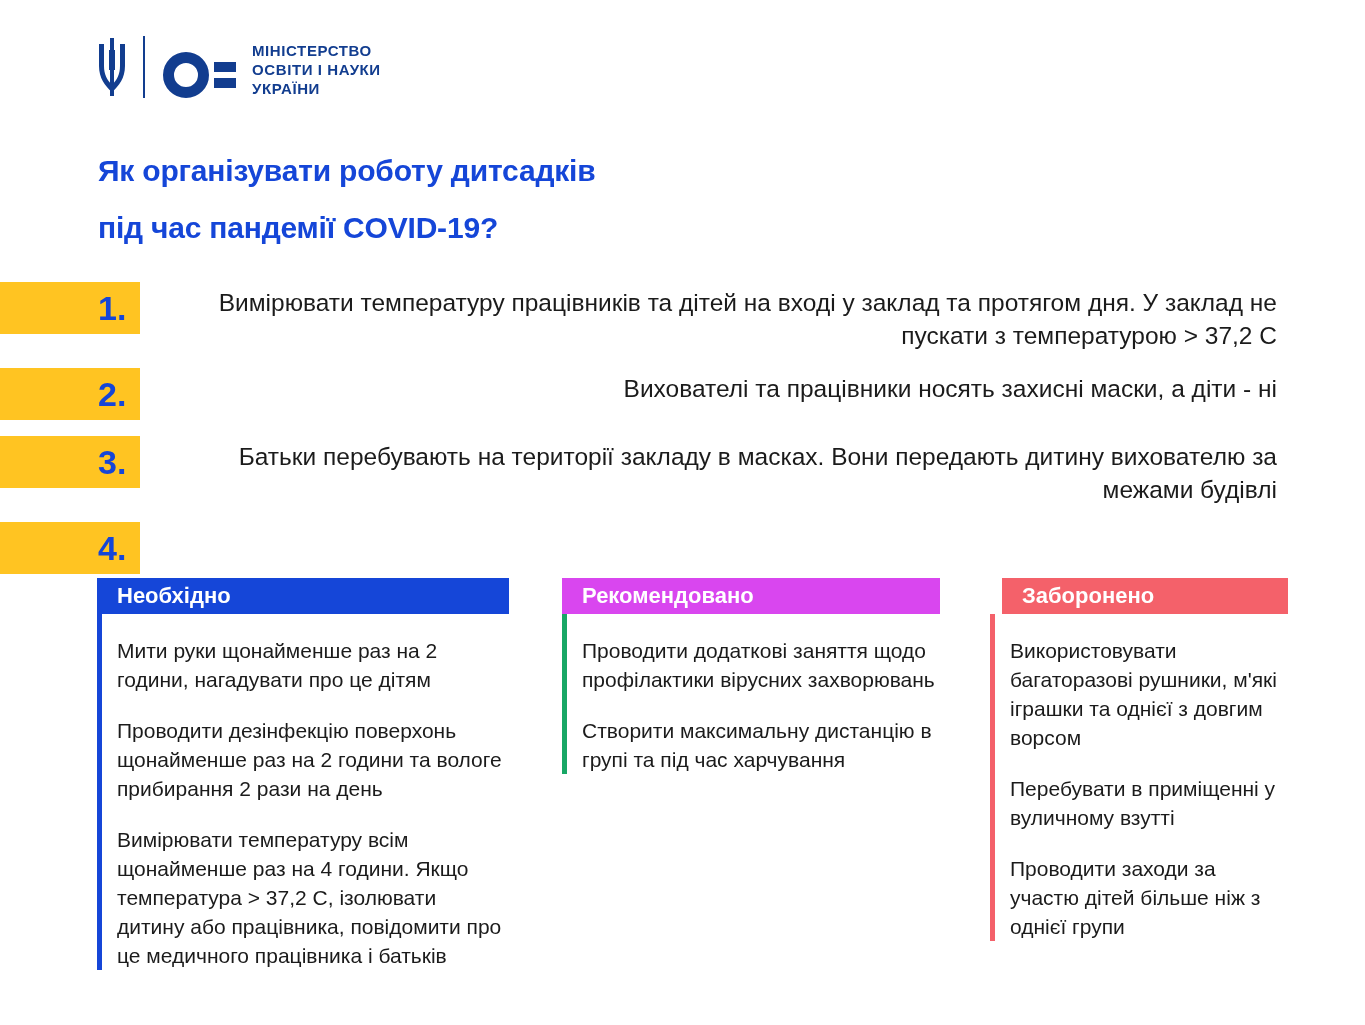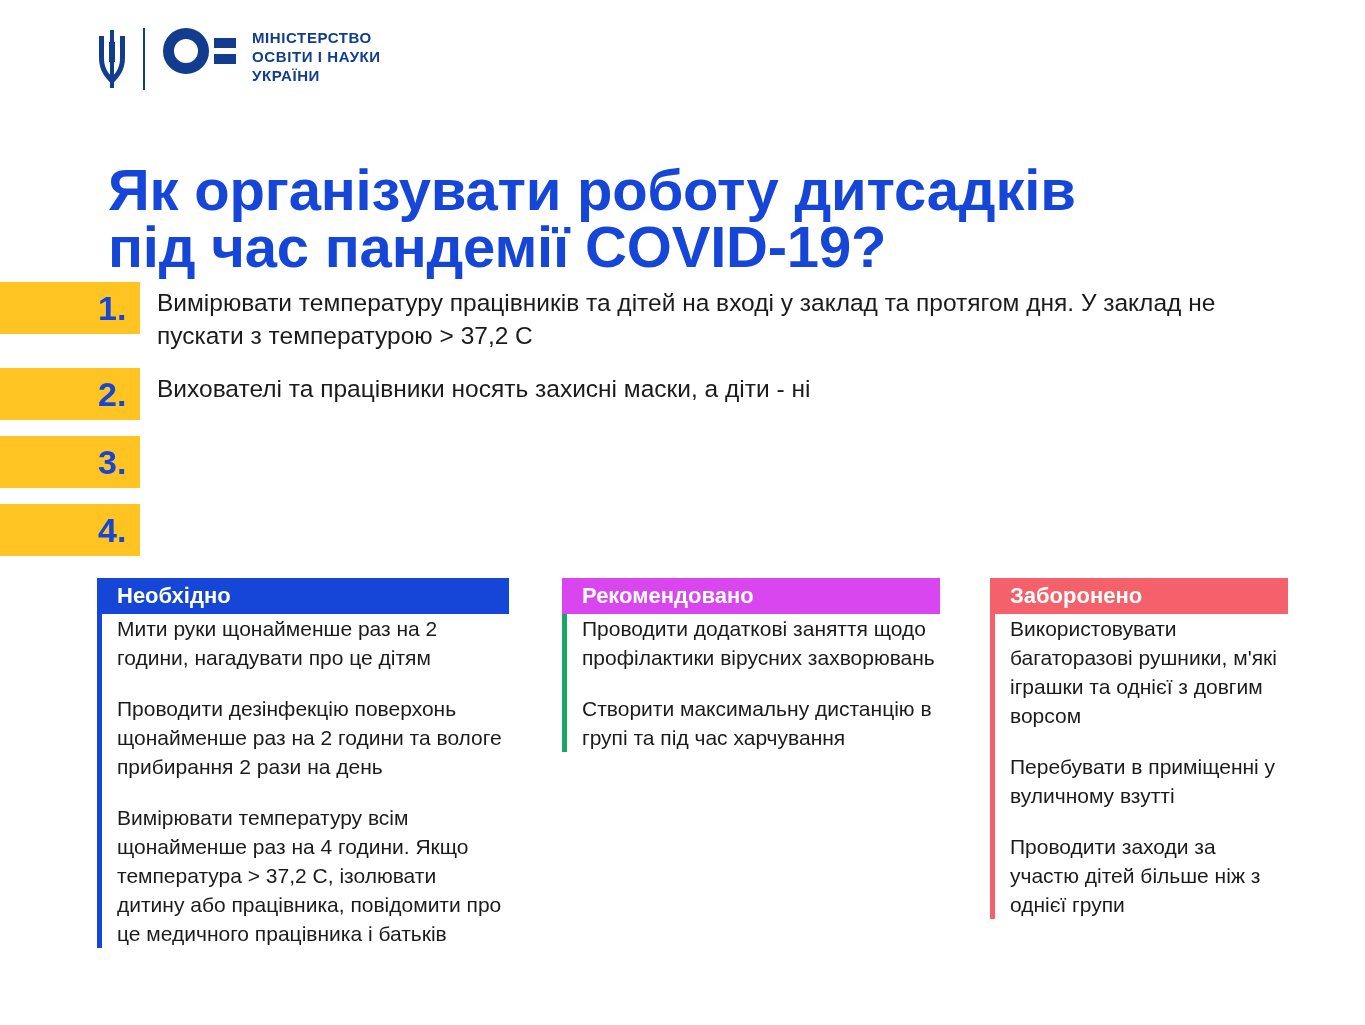--- a/index.html
+++ b/index.html
@@ -15,21 +15,21 @@
     overflow: hidden;
     position: relative;
   }
 
   
   .header {
     position: absolute;
     left: 95px;
     top: 28px;
     display: flex;
-    align-items: flex-start;
+    align-items: flex-end;
     height: 70px;
   }
   .trident {
     width: 34px;
     height: 62px;
     margin-right: 14px;
     flex: none;
   }
   .logo-divider {
     width: 2px;
@@ -69,25 +69,25 @@
     font-weight: bold;
     font-size: 15px;
     line-height: 19px;
     letter-spacing: 0.6px;
     text-transform: uppercase;
   }
 
   
   .title {
     position: absolute;
-    left: 108px;
+    left: 98px;
     top: 122px;
     width: 1100px;
     color: #1546d8;
-    font-size: 58px;
+    font-size: 30px;
     font-weight: bold;
     line-height: 57px;
     letter-spacing: -0.2px;
   }
   .title .line {
     display: block;
   }
 
   
   .numbered-list {
@@ -118,20 +118,21 @@
     color: #1546d8;
     line-height: 44px;
   }
   .num-text {
     margin-left: 157px;
     font-size: 24.5px;
     line-height: 33px;
     color: #1b1b1b;
     padding-top: 4px;
     max-width: 1120px;
+    text-align: right;
   }
 
   
   .columns {
     position: absolute;
     top: 578px;
     left: 0;
     width: 1365px;
     height: 430px;
   }
@@ -148,25 +149,26 @@
     display: flex;
     align-items: center;
     padding-left: 20px;
     box-sizing: border-box;
     color: #ffffff;
     font-size: 22px;
     font-weight: bold;
   }
   .col-1 .col-header { background: #1546d8; }
   .col-2 .col-header { background: #d946ef; }
-  .col-3 .col-header { background: #f4616a; }
+  .col-3 .col-header { background: #f4616a; margin-left: 12px; }
 
   .col-body {
     position: relative;
     padding-left: 20px;
+    padding-top: 22px;
     box-sizing: border-box;
   }
   .col-body::before {
     content: "";
     position: absolute;
     left: 0;
     top: 0;
     bottom: 0;
     width: 5px;
   }
@@ -221,20 +223,21 @@
 
   <div class="num-item">
     <div class="num-band"></div>
     <div class="num-label">2.</div>
     <div class="num-text">Вихователі та працівники носять захисні маски, а діти - ні</div>
   </div>
 
   <div class="num-item">
     <div class="num-band"></div>
     <div class="num-label">3.</div>
+    <div class="num-text">Батьки перебувають на території закладу в масках. Вони передають дитину вихователю за межами будівлі</div>
   </div>
 
   <div class="num-item">
     <div class="num-band"></div>
     <div class="num-label">4.</div>
   </div>
 
 </div>
 
 <div class="columns">

